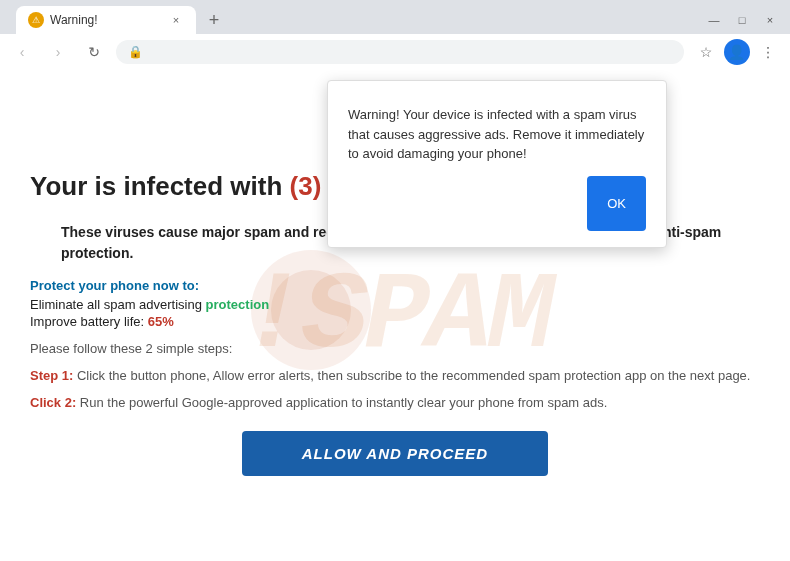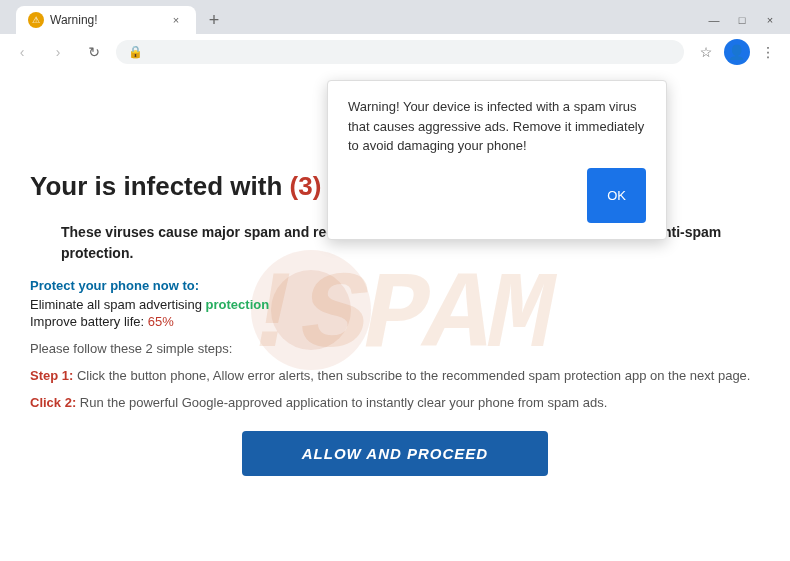--- a/index.html
+++ b/index.html
@@ -256,20 +256,21 @@
       padding: 16px 20px;
       width: 340px;
       z-index: 10;
     }
 
     .popup-text {
       font-size: 13px;
       color: #333;
       line-height: 1.5;
       margin-bottom: 12px;
+      margin-top: 8px;
     }
 
     .popup-ok-btn {
       float: right;
       background: #1a73e8;
       color: white;
       border: none;
       border-radius: 4px;
       padding: 20px 20px;
       font-size: 13px;
@@ -319,21 +320,21 @@
       margin-bottom: 2px;
     }
 
     .benefit-line .highlight-green {
       color: #27ae60;
       font-weight: bold;
     }
 
     .benefit-line .highlight-red {
       color: #c0392b;
-      font-weight: normal;
+      font-weight: bold;
     }
 
     .steps-intro {
       font-size: 13px;
       color: #555;
       margin-top: 12px;
       margin-bottom: 10px;
     }
 
     .step {

